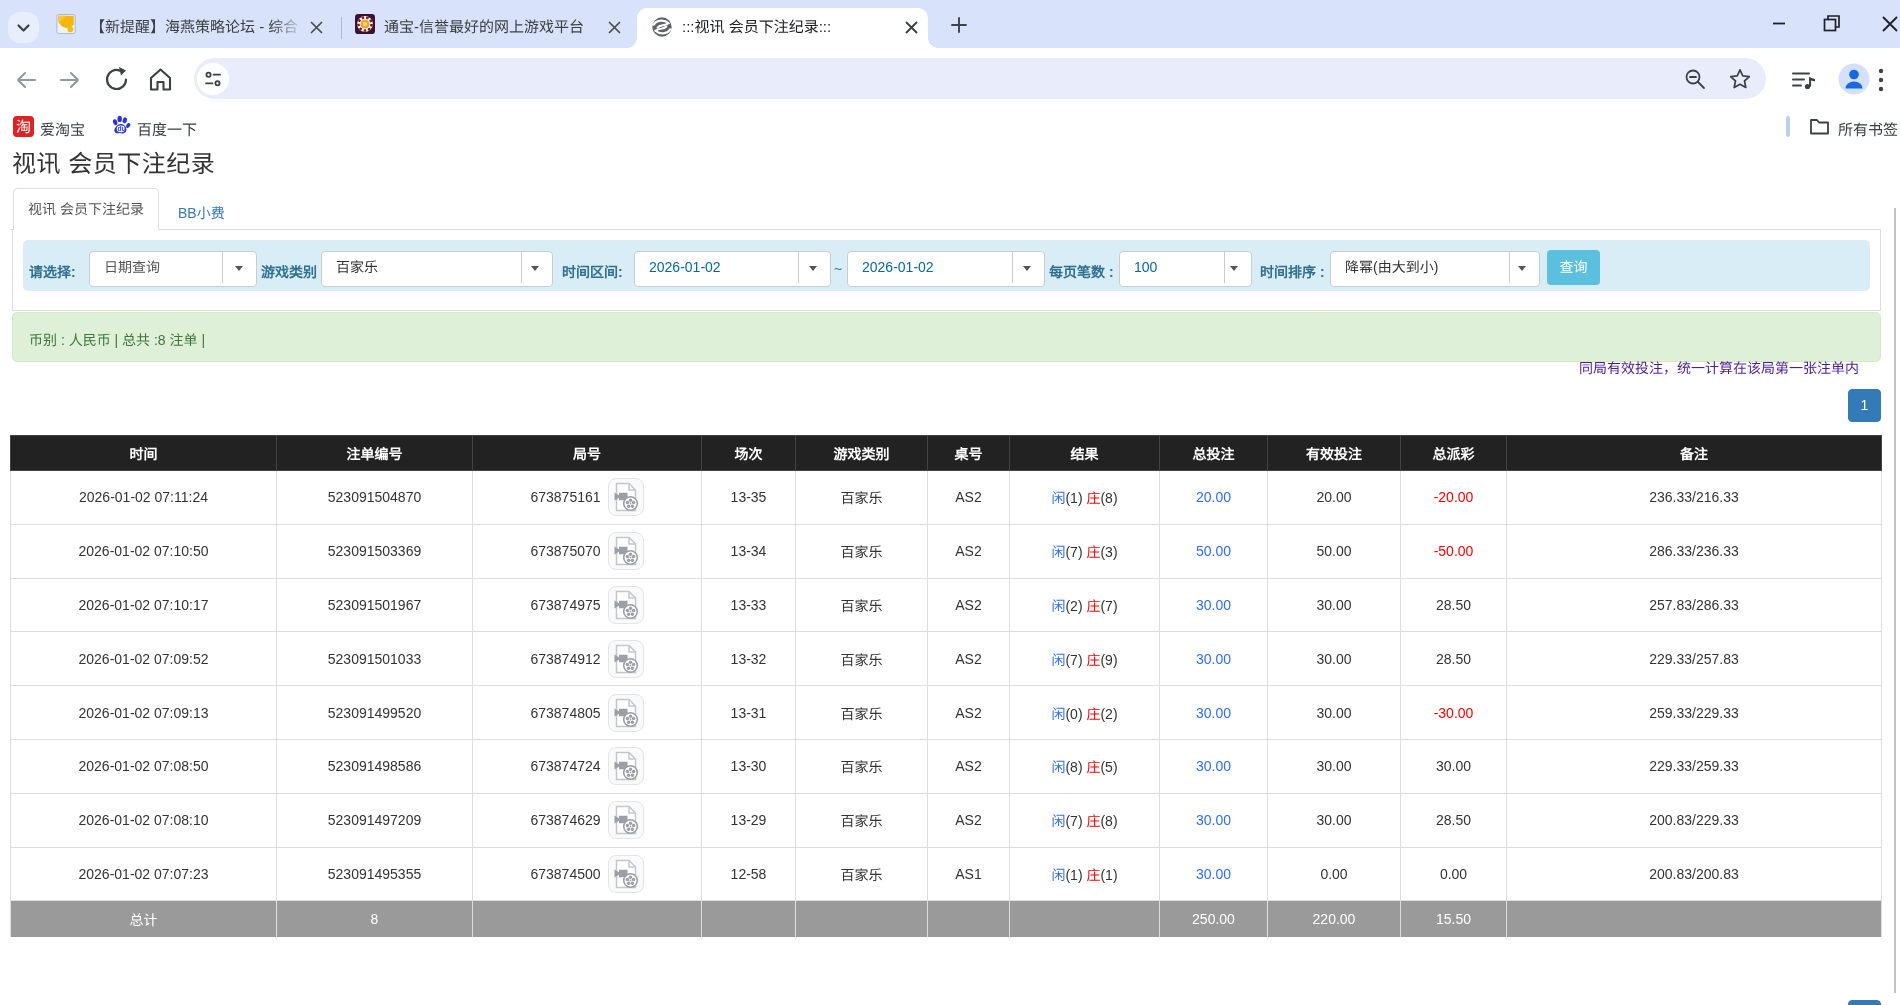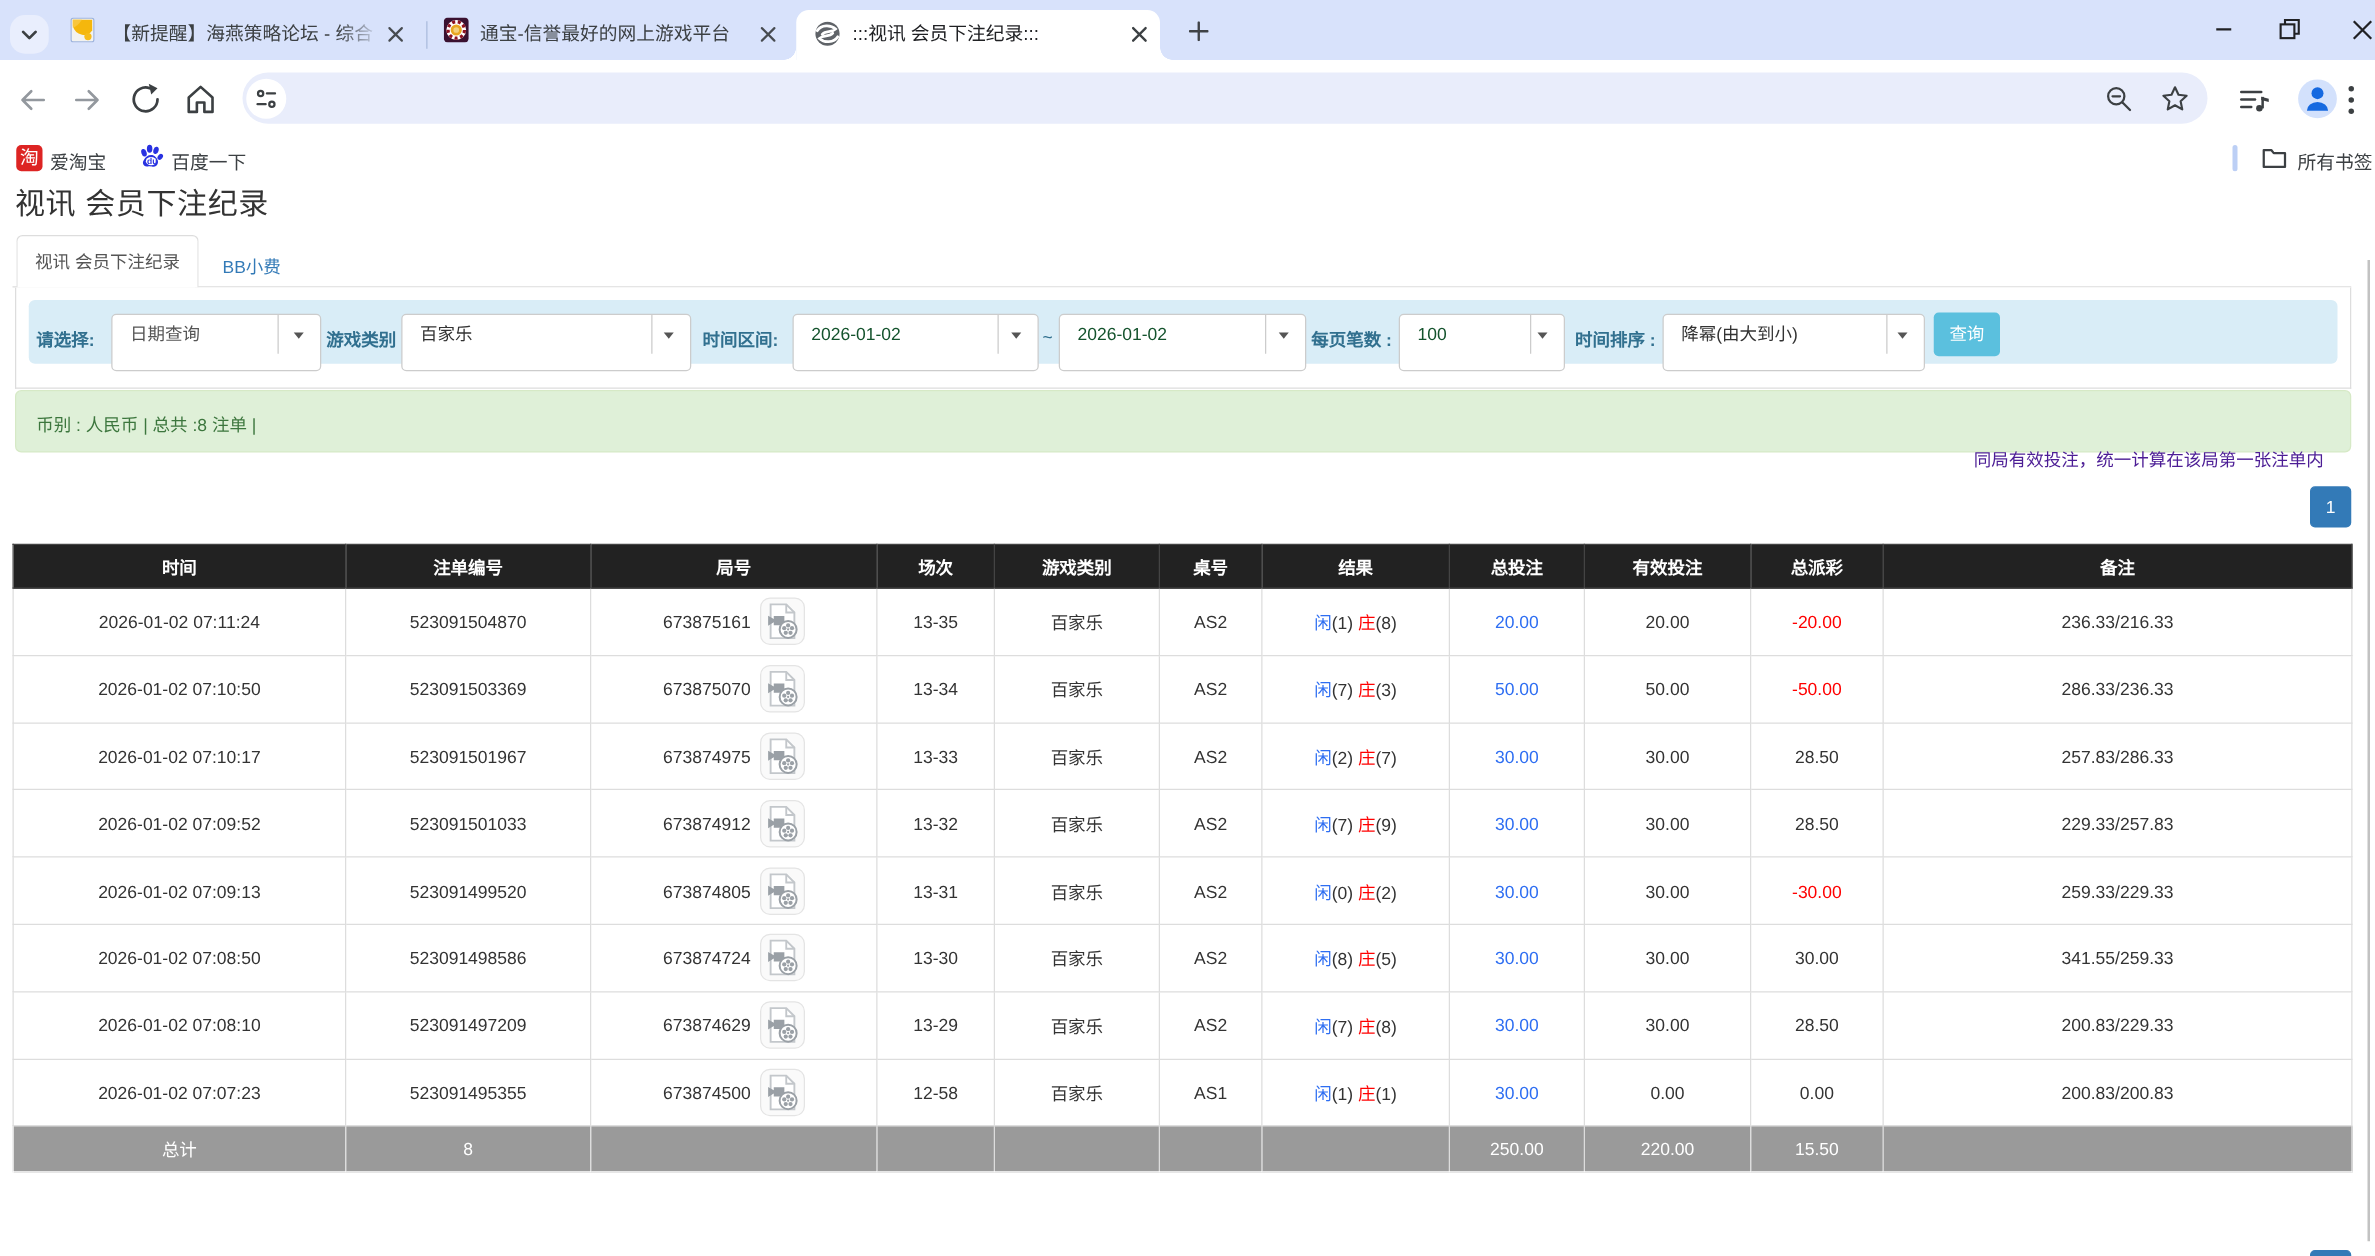--- a/index.html
+++ b/index.html
@@ -36,22 +36,22 @@
 .bktext{font-size:15px;color:#3c4043;}
 
 
 #pageh1{position:absolute;left:12px;top:151px;font-size:24px;line-height:26px;color:#333;font-weight:500;letter-spacing:0.5px;}
 #navline{position:absolute;left:10px;top:229px;width:1871px;height:1px;background:#ddd;}
 #navtab-active{position:absolute;left:13px;top:188px;width:146px;height:42px;background:#fff;border:1px solid #ddd;border-bottom:none;border-radius:5px 5px 0 0;font-size:14px;color:#555;text-align:center;line-height:40px;}
 #navtab-bb{position:absolute;left:178px;top:202px;font-size:14px;color:#337ab7;}
 #tabcontent{position:absolute;left:12px;top:230px;width:1869px;height:81px;background:#fff;border:1px solid #ddd;border-top:none;}
 #filterpanel{position:absolute;left:23px;top:240px;width:1847px;height:51px;background:#d9edf7;border-radius:5px;}
 .flabel{position:absolute;top:261px;font-size:14px;font-weight:bold;color:#31708f;white-space:nowrap;}
-.fgroup{position:absolute;top:251px;height:46px;background:#fff;border:1px solid #ccc;border-radius:4px;}
-.fgroup .txt{position:absolute;left:14px;top:0;line-height:31px;font-size:14px;color:#14532d;white-space:nowrap;}
+.fgroup{position:absolute;top:251px;height:36px;background:#fff;border:1px solid #ccc;border-radius:4px;}
+.fgroup .txt{position:absolute;left:14px;top:0;line-height:31px;font-size:14px;color:#0369a1;white-space:nowrap;}
 .fgroup .caretbox{position:absolute;right:0;top:0;height:31px;border-left:1px solid #ccc;}
 .fgroup .caret{position:absolute;right:13px;top:14px;width:0;height:0;border-left:4.5px solid transparent;border-right:4.5px solid transparent;border-top:5px solid #555;}
 #btn-query{position:absolute;left:1547px;top:250px;width:53px;height:35px;background:#5bc0de;border-radius:4px;color:#fff;font-size:14px;text-align:center;line-height:35px;}
 
 #greenbar{position:absolute;left:12px;top:312px;width:1869px;height:50px;background:#dff0d8;border:1px solid #d6e9c6;border-radius:5px;}
 #greenleft{position:absolute;left:29px;top:329px;font-size:14px;color:#3c763d;}
 #redright{position:absolute;right:41px;top:329px;font-size:14px;color:#4c1d95;margin-top:28px;}
 
 .pgbtn{position:absolute;width:33px;height:33px;background:#337ab7;border:1px solid #337ab7;border-radius:4px;color:#fff;font-size:14px;text-align:center;line-height:31px;}
 #pgtop{left:1848px;top:389px;}
@@ -437,21 +437,21 @@
                   <circle cx="21.5" cy="24.5" r="0.9"></circle>
                 </g>
               </svg></span></td>
 <td>13-30</td>
 <td>百家乐</td>
 <td>AS2</td>
 <td><span class="cblue">闲</span>(8) <span class="cred">庄</span>(5)</td>
 <td class="cblue">30.00</td>
 <td>30.00</td>
 <td>30.00</td>
-<td>341.55/259.33</td>
+<td>229.33/259.33</td>
 </tr>
 <tr>
 <td>2026-01-02 07:08:10</td>
 <td>523091497209</td>
 <td><span style="vertical-align:middle;">673874629</span><span class="vidbtn"><svg width="34" height="36" viewBox="0 0 34 36">
                 <path d="M7.5 4.5 H20 L26.5 11 V31.5 H7.5 Z" fill="#fff" stroke="#c3c7cb" stroke-width="1.5"></path>
                 <path d="M20 4.5 V11 H26.5" fill="none" stroke="#c3c7cb" stroke-width="1.5"></path>
                 <path d="M5.5 13.5 L10 16.2 V13.8 H18.5 V21.2 H10 V18.8 L5.5 21.5 Z" fill="#9aa0a6"></path>
                 <circle cx="21.5" cy="24.5" r="6.8" fill="#fff" stroke="#9aa0a6" stroke-width="1.6"></circle>
                 <g fill="#9aa0a6">

